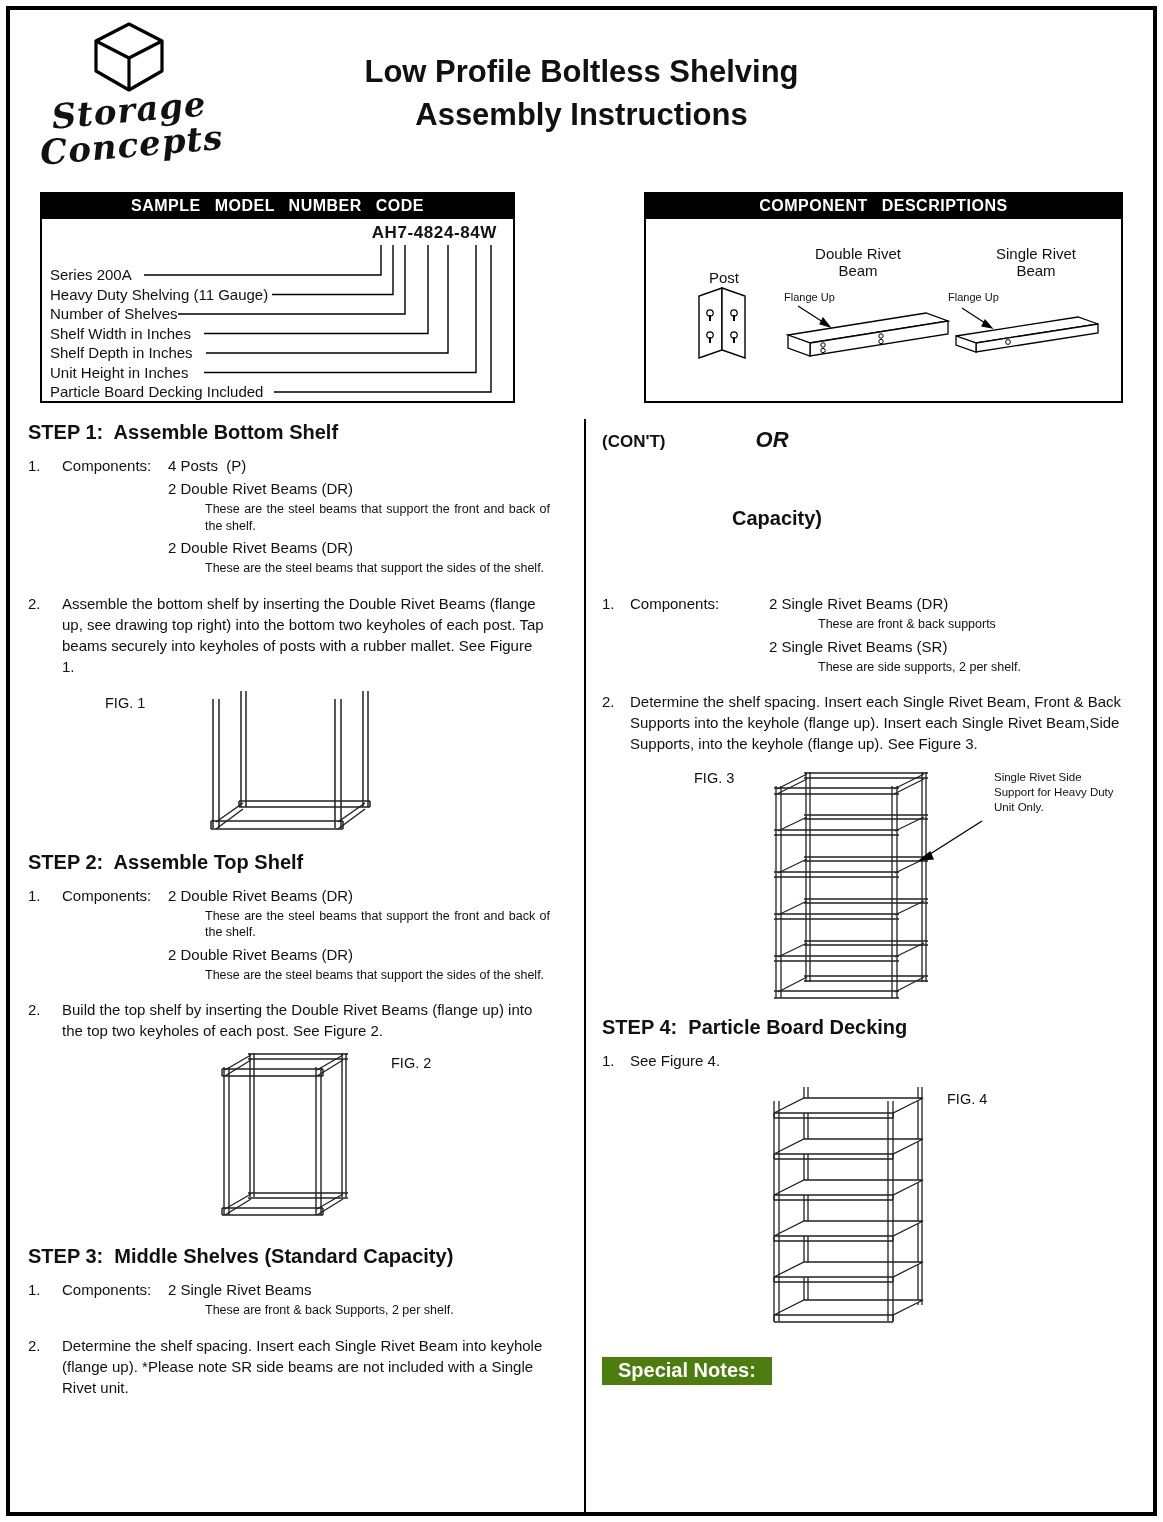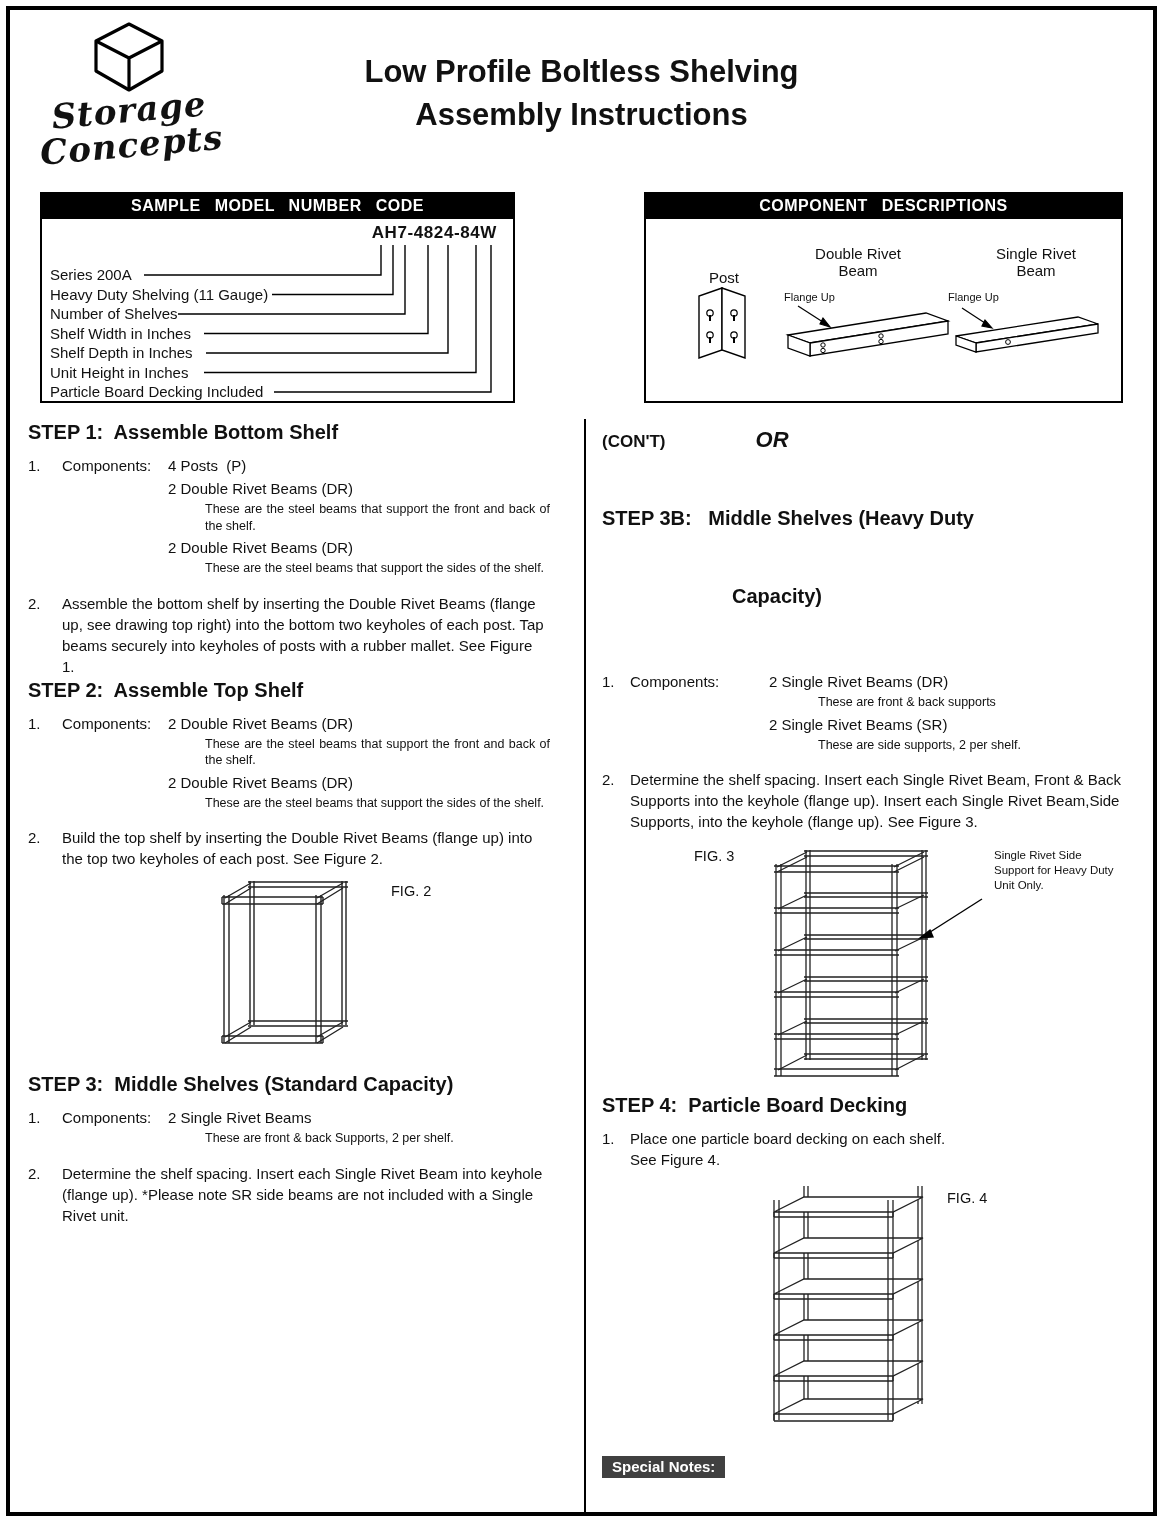--- a/index.html
+++ b/index.html
@@ -103,22 +103,22 @@
   }
   .fig4 { margin-top:12px; }
   .fig4 svg { margin-left:150px; }
   .fig4 .fig-label { margin-left:10px; margin-top:8px; }
 
   .cont-row { display:flex; align-items:baseline; margin-top:8px; }
   .cont { font-size:17px; font-weight:bold; }
   .or { font-size:22px; font-weight:bold; font-style:italic; margin-left:90px; }
 
   .special-header {
-    display:inline-block; background:#404040; color:#fff;
-    font-size:15px; font-weight:bold; padding:2px 10px 3px;
+    display:inline-block; background:#4d7c0f; color:#fff;
+    font-size:20px; font-weight:bold; padding:2px 16px 3px;
     margin-top:22px;
   }
 
   svg { display:block; }
 </style>
 </head>
 <body>
 
 <div class="page">
 
@@ -250,20 +250,33 @@
       <div class="cline">2 Double Rivet Beams (DR)</div>
       <div class="cnote">These are the steel beams that support the front and back of the shelf.</div>
       <div class="cline">2 Double Rivet Beams (DR)</div>
       <div class="cnote">These are the steel beams that support the sides of the shelf.</div>
 
       <div class="li para">
         <span class="num">2.</span>
         <span class="ptext">Assemble the bottom shelf by inserting the Double Rivet Beams (flange up, see drawing top right) into the bottom two keyholes of each post.  Tap beams securely into keyholes of posts with a rubber mallet.  See Figure 1.</span>
       </div>
 
+      <div class="fig fig1">
+        <div class="fig-label">FIG. 1</div>
+        <svg width="210" height="160" viewBox="0 0 210 160">
+          <g stroke="#222" stroke-width="1.5" fill="none">
+            <path d="M74,2 V118 M79,2 V118 M196,2 V118 M201,2 V118"></path>
+            <path d="M46,10 V139 M52,10 V139 M168,10 V139 M174,10 V139"></path>
+            <path d="M72,112 H203 M72,118 H203 M72,112 V118 M203,112 V118"></path>
+            <path d="M49,133 L76,114 M49,140 L76,120"></path>
+            <path d="M171,133 L198,114 M171,140 L198,120"></path>
+            <path d="M44,132 H176 M44,140 H176 M44,132 V140 M176,132 V140"></path>
+          </g>
+        </svg>
+      </div>
 
       <div class="step-title">STEP 2:  Assemble Top Shelf</div>
 
       <div class="li">
         <span class="num">1.</span>
         <span class="clabel">Components:</span>
         <span class="cval">2 Double Rivet Beams (DR)</span>
       </div>
       <div class="cnote">These are the steel beams that support the front and back of the shelf.</div>
       <div class="cline">2 Double Rivet Beams (DR)</div>
@@ -308,21 +321,20 @@
     <div class="divider"></div>
 
     <div class="col-right">
 
       <div class="cont-row">
         <span class="cont">(CON'T)</span>
         <span class="or">OR</span>
       </div>
 
       <div class="step-title">
-        <div>STEP 3B:   Middle Shelves (Heavy Duty</div>
         <div class="s3b-l2">Capacity)</div>
       </div>
 
       <div class="li">
         <span class="num r">1.</span>
         <span class="clabel r">Components:</span>
         <span class="cval">2 Single Rivet Beams (DR)</span>
       </div>
       <div class="cnote r1">These are front &amp; back supports</div>
       <div class="cline r">2 Single Rivet Beams (SR)</div>
@@ -369,21 +381,20 @@
           </g>
         </svg>
         <div class="annotation">Single Rivet Side Support for Heavy Duty Unit Only.</div>
       </div>
 
       <div class="step-title">STEP 4:  Particle Board Decking</div>
 
       <div class="li">
         <span class="num r">1.</span>
         <span class="ptext r">
-          <span style="display:block">Place one particle board decking on each shelf.</span>
           <span style="display:block">See Figure 4.</span>
         </span>
       </div>
 
       <div class="fig fig4">
         <svg width="185" height="252" viewBox="0 0 185 252">
           <g stroke="#222" stroke-width="1.3" fill="none">
             <path d="M52,4 V222 M56,4 V222 M166,4 V222 M170,4 V222"></path>
           </g>
           <g stroke="#222" stroke-width="1.3" fill="#fff">

